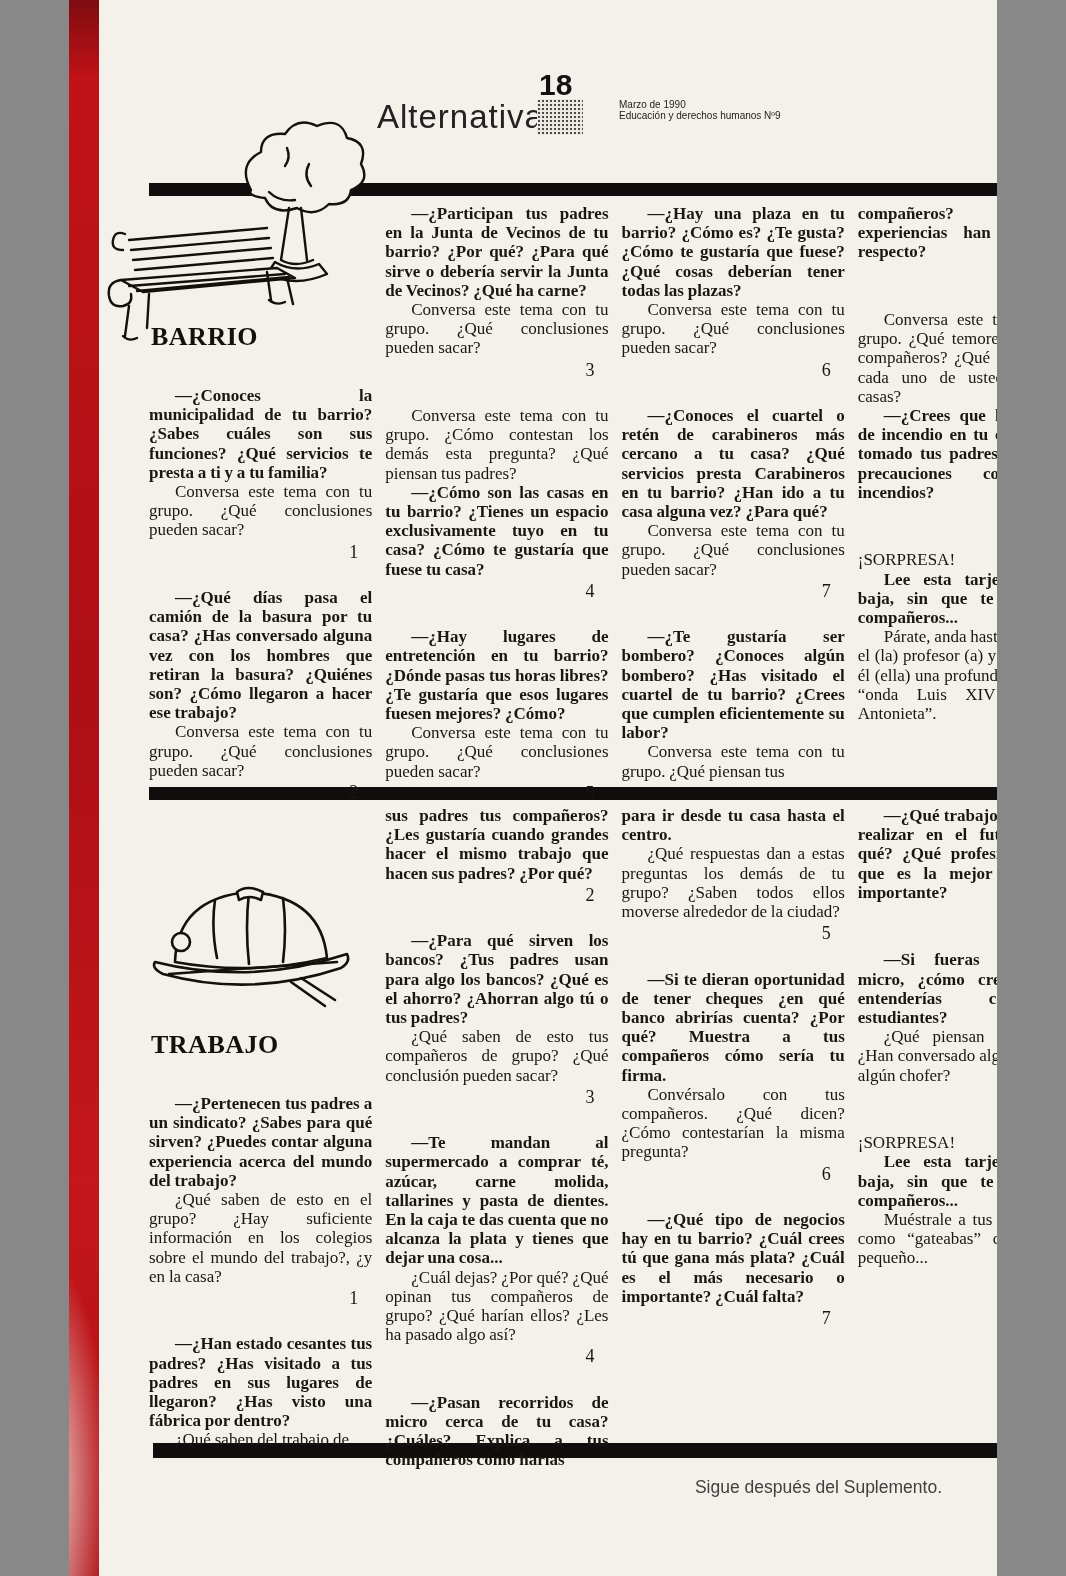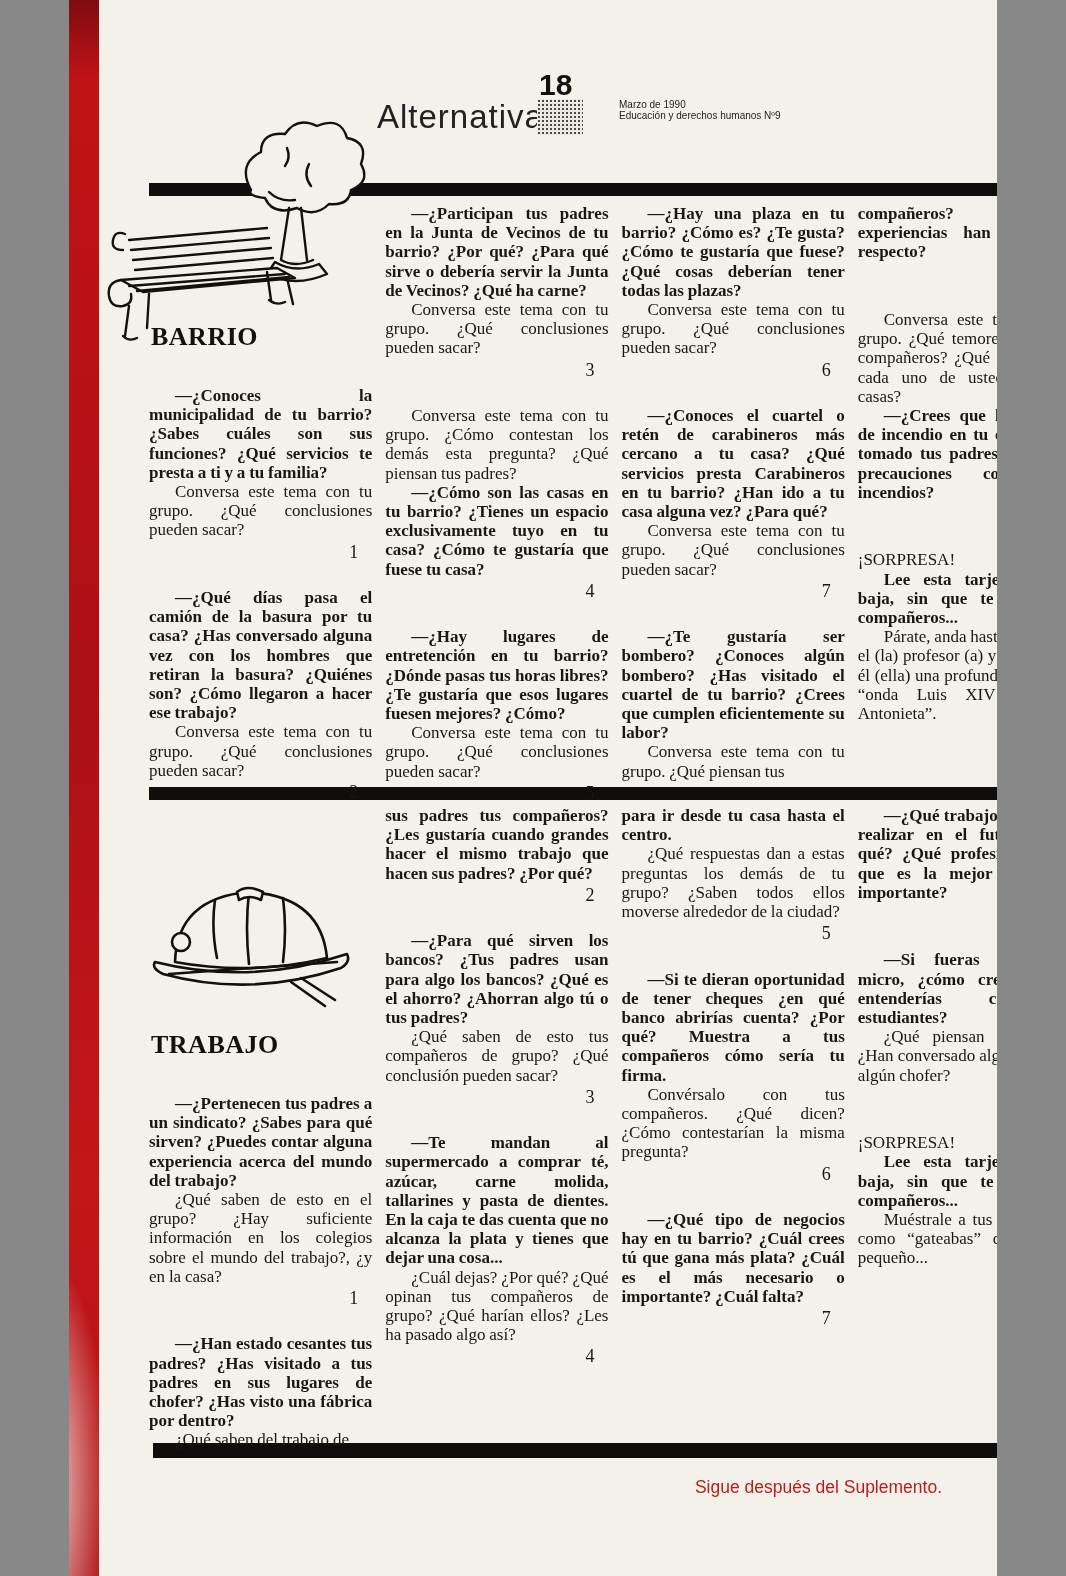--- a/index.html
+++ b/index.html
@@ -43,21 +43,21 @@
   h2.sec-title{margin:0 0 34px 2px;font-size:26px;font-weight:700;letter-spacing:.5px;color:#14110c;}
   .blk{margin:0;font-size:17px;line-height:1.13;text-align:justify;text-indent:26px;
     word-spacing:-.4px;}
   .q{font-weight:bold;}
   .qc{font-weight:bold;text-indent:0;}
   .fc{text-indent:0;font-weight:bold;}
   .st{text-indent:0;margin-top:4px;}
   .num{text-align:right;text-indent:0;padding-right:14px;margin:2px 0 26px 0;font-size:18px;}
   
   .footer-note{position:absolute;right:55px;top:1477px;
-    font-family:"Liberation Sans",sans-serif;font-size:17.5px;color:#b91c1c;}
+    font-family:"Liberation Sans",sans-serif;font-size:17.5px;color:#404040;}
 </style>
 </head>
 <body>
 
 <div class="page">
 
   <div class="redstrip"></div>
 
   <div class="pageno">18</div>
   <div class="mag">Alternativas</div>
@@ -150,32 +150,33 @@
         <p class="blk num">10</p>
       </div>
   </div>
 
   <div class="cols" id="trabajo-cols">
     <div class="col pad-trabajo">
       <h2 class="sec-title">TRABAJO</h2>
     <p class="blk q">—¿Pertenecen tus padres a un sindicato? ¿Sabes para qué sirven? ¿Puedes contar alguna experiencia acerca del mundo del trabajo?</p>
         <p class="blk f">¿Qué saben de esto en el grupo? ¿Hay suficiente información en los colegios sobre el mundo del trabajo?, ¿y en la casa?</p>
         <p class="blk num">1</p>
-        <p class="blk q">—¿Han estado cesantes tus padres? ¿Has visitado a tus padres en sus lugares de chofer? ¿Has visto una fábrica por dentro?</p>
+        <p class="blk q">—¿Han estado cesantes tus padres? ¿Has visitado a tus padres en sus lugares de llegaron? ¿Has visto una fábrica por dentro?</p>
         <p class="blk f">¿Qué saben del trabajo de</p>
       </div>
     <div class="col">
         <p class="blk fc">sus padres tus compañeros? ¿Les gustaría cuando grandes hacer el mismo trabajo que hacen sus padres? ¿Por qué?</p>
         <p class="blk num">2</p>
         <p class="blk q">—¿Para qué sirven los bancos? ¿Tus padres usan para algo los bancos? ¿Qué es el ahorro? ¿Ahorran algo tú o tus padres?</p>
         <p class="blk f">¿Qué saben de esto tus compañeros de grupo? ¿Qué conclusión pueden sacar?</p>
         <p class="blk num">3</p>
         <p class="blk q">—Te mandan al supermercado a comprar té, azúcar, carne molida, tallarines y pasta de dientes. En la caja te das cuenta que no alcanza la plata y tienes que dejar una cosa...</p>
         <p class="blk f">¿Cuál dejas? ¿Por qué? ¿Qué opinan tus compañeros de grupo? ¿Qué harían ellos? ¿Les ha pasado algo así?</p>
         <p class="blk num">4</p>
+        <p class="blk q">—¿Pasan recorridos de micro cerca de tu casa? ¿Cuáles? Explica a tus compañeros cómo harías</p>
       </div>
     <div class="col">
         <p class="blk qc">para ir desde tu casa hasta el centro.</p>
         <p class="blk f">¿Qué respuestas dan a estas preguntas los demás de tu grupo? ¿Saben todos ellos moverse alrededor de la ciudad?</p>
         <p class="blk num">5</p>
         <p class="blk q">—Si te dieran oportunidad de tener cheques ¿en qué banco abrirías cuenta? ¿Por qué? Muestra a tus compañeros cómo sería tu firma.</p>
         <p class="blk f">Convérsalo con tus compañeros. ¿Qué dicen? ¿Cómo contestarían la misma pregunta?</p>
         <p class="blk num">6</p>
         <p class="blk q">—¿Qué tipo de negocios hay en tu barrio? ¿Cuál crees tú que gana más plata? ¿Cuál es el más necesario o importante? ¿Cuál falta?</p>
         <p class="blk num">7</p>

